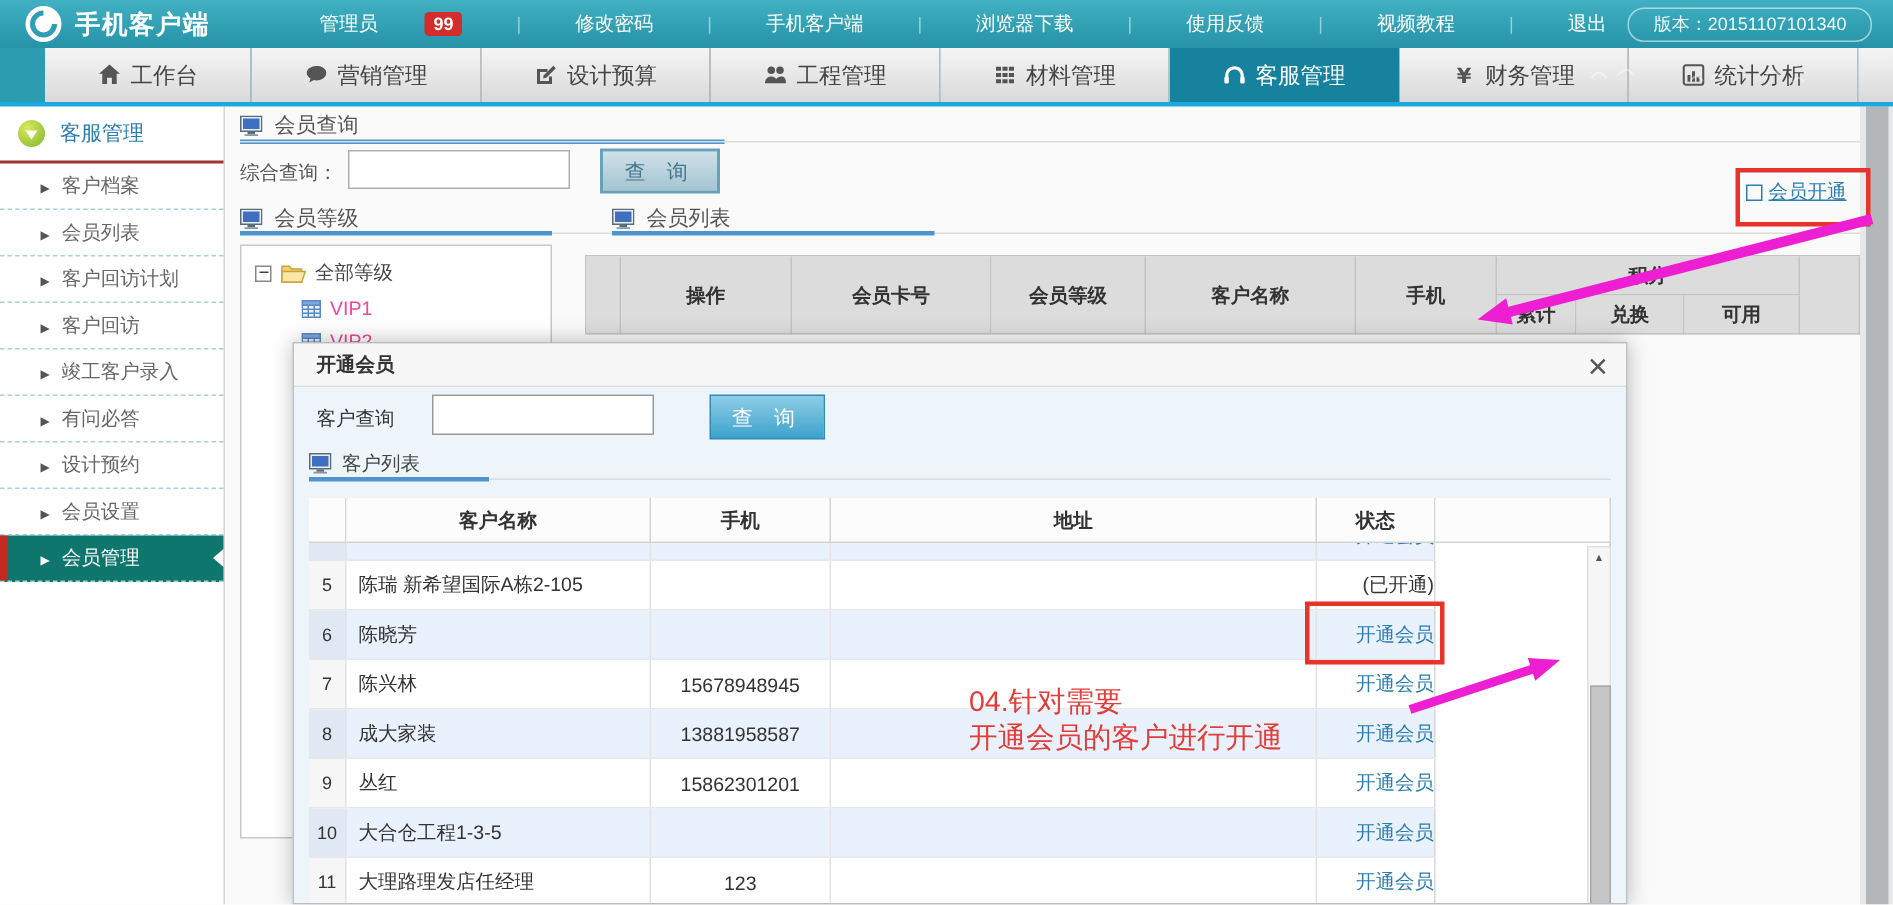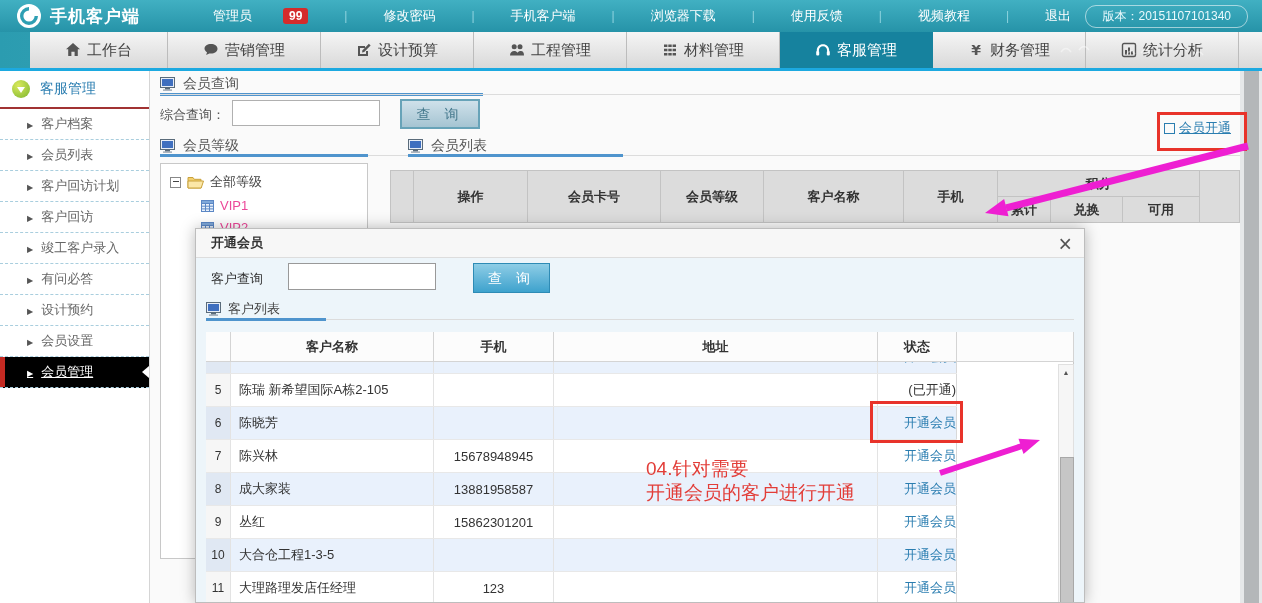--- a/index.html
+++ b/index.html
@@ -40,21 +40,21 @@
   .sidebar{position:absolute;left:0;top:0;width:150px;height:532px;background:#fff;border-right:1px solid #d5d5d5;box-sizing:border-box;}
   .side-head{height:36px;display:flex;align-items:center;padding-left:12px;gap:10px;
              border-bottom:2px solid #a13232;color:#2a7db0;font-size:14px;}
   .side-circle{width:18px;height:18px;border-radius:50%;display:inline-block;position:relative;
                background:radial-gradient(circle at 35% 30%,#d9e95c,#7cb52e);}
   .side-circle .chev{position:absolute;left:4.5px;top:6.5px;border-top:6px solid #fff;
                      border-left:4.5px solid transparent;border-right:4.5px solid transparent;}
   .side-item{position:relative;height:30px;line-height:30px;padding-left:27px;font-size:13px;color:#666;
              border-bottom:1px dashed #a9cede;cursor:pointer;white-space:nowrap;}
   .side-item .tri{font-size:8px;color:#555;margin-right:8px;}
-  .side-item.active{background:#000000;color:#fff;text-decoration:underline;}
+  .side-item.active{background:#0f766e;color:#fff;}
   .side-item.active .tri{color:#fff;}
   .side-item.active::before{content:"";position:absolute;left:0;top:0;width:5px;height:100%;background:#c42a22;}
   .side-item.active::after{content:"";position:absolute;right:0;top:9px;
              border-right:7px solid #fff;border-top:6px solid transparent;border-bottom:6px solid transparent;}
 
   
   .content{position:absolute;left:150px;top:0;width:1112px;height:532px;}
   .sec-head{position:absolute;font-size:14px;color:#555;display:flex;gap:8px;align-items:center;}
   .underline{position:absolute;height:3px;background:#4f94cd;}
   .grayline{position:absolute;height:1px;background:#dcdcdc;}

